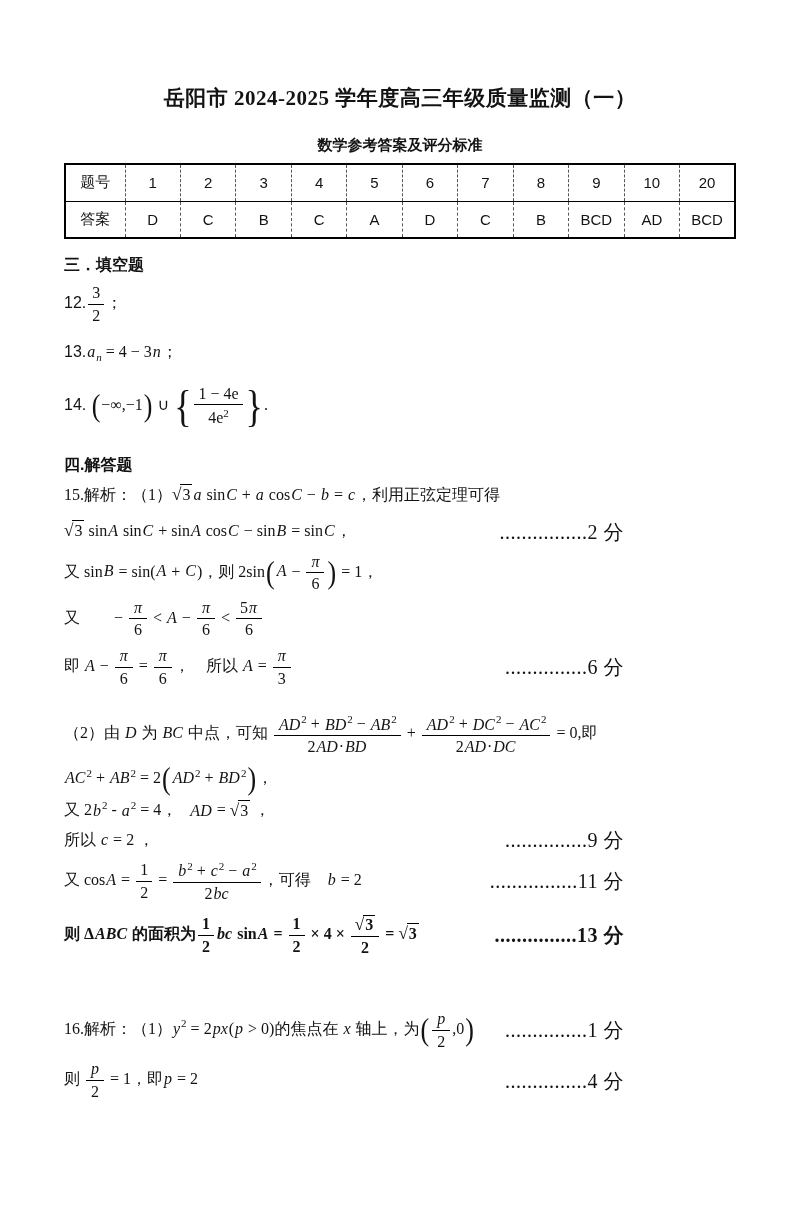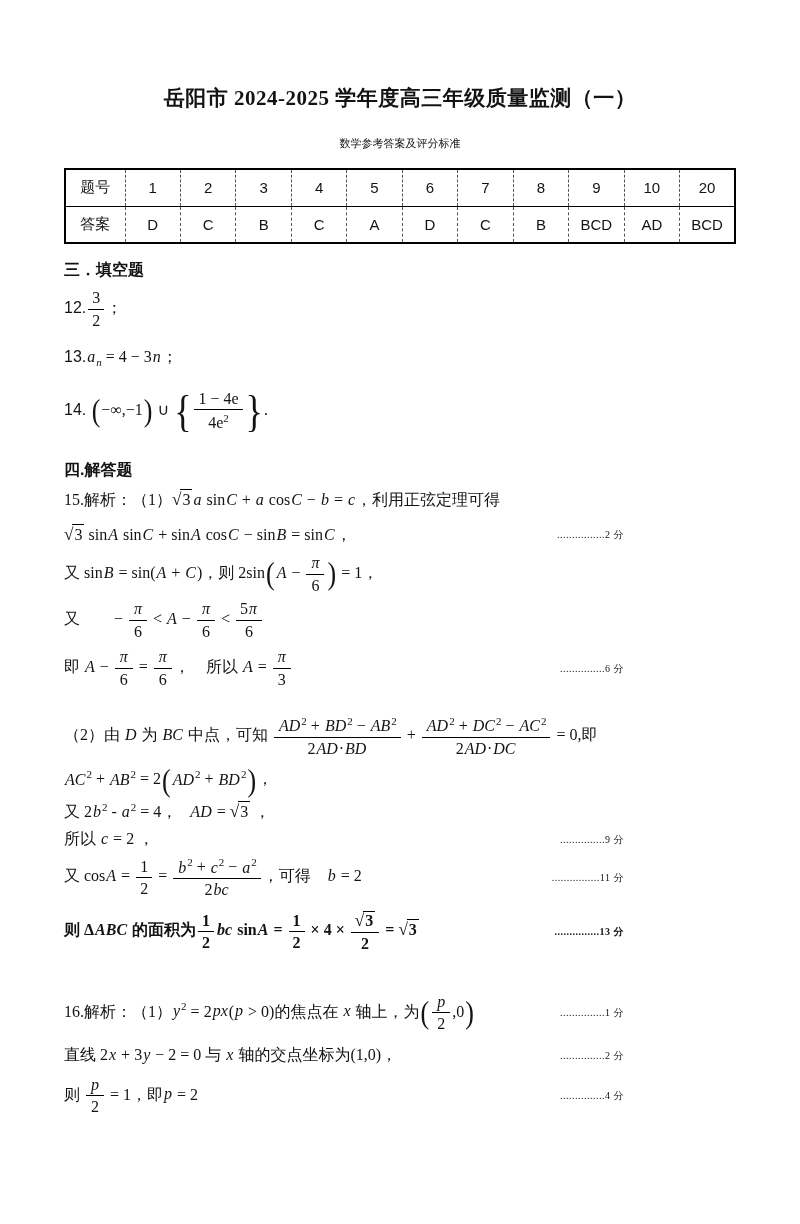--- a/index.html
+++ b/index.html
@@ -10,29 +10,29 @@
   }
   .page { width:800px; height:1224px; padding:0 64px; }
 
   .doc-title {
     margin:84px 0 0; text-align:center;
     font-size:21px; font-weight:700; letter-spacing:0.5px;
     font-family:"Liberation Serif", serif;
   }
   .doc-subtitle {
     margin:24px 0 0; text-align:center;
-    font-size:11px; font-weight:400;
+    font-size:15px; font-weight:700;
   }
   .heading { font-size:16px; font-weight:700; font-family:"Liberation Sans", sans-serif; }
   .h-choice   { margin-top:22px; }
   .h-fill     { margin-top:16px; }
   .h-solution { margin-top:28px; }
 
   table.answers {
-    margin-top:17px; width:100%; border-collapse:collapse;
+    margin-top:8px; width:100%; border-collapse:collapse;
     border:2px solid #000; table-layout:fixed;
   }
   table.answers td {
     border:1px dashed #555; border-top:1px solid #000; border-bottom:1px solid #000;
     height:37px; text-align:center; vertical-align:middle;
     font-size:15px; font-family:"Liberation Sans", sans-serif;
   }
   table.answers td:first-child { width:60px; font-family:"Liberation Serif", serif; }
 
   .line { display:flex; align-items:center; font-size:16px; line-height:1.3; }
@@ -50,21 +50,21 @@
   .frac .den { display:block; padding:2px 4px 0; }
 
   .sqrt { display:inline-block; white-space:nowrap; }
   .rad  { font-size:1.08em; }
   .radc { display:inline-block; border-top:1.4px solid #000; padding:0 2px; margin-left:-1px; }
 
   .big { display:inline-block; font-size:26px; line-height:1; vertical-align:middle;
          transform:scaleY(1.2); font-weight:400; padding:0 1px; }
   .big.xl { font-size:36px; transform:scaleY(1.25); }
 
-  .score { margin-left:auto; margin-right:112px; font-size:10px; letter-spacing:0.5px; white-space:pre; }
+  .score { margin-left:auto; margin-right:112px; font-size:20px; letter-spacing:0.5px; white-space:pre; }
 </style>
 </head>
 <body>
 
 <div class="page">
   <h1 class="doc-title">岳阳市 2024-2025 学年度高三年级质量监测（一）</h1>
   <div class="doc-subtitle">数学参考答案及评分标准</div>
 
   <table class="answers">
     <tbody id="answer-tbody">
@@ -145,26 +145,22 @@
         <span class="score">...............9 分</span>
       </div>
       <div class="line" style="margin-top: 7px;">
         <span class="body"><span class="t">又 cos</span><span class="v">A</span><span class="t"> = </span><span class="frac"><span class="num"><span class="t">1</span></span><span class="den"><span class="t">2</span></span></span><span class="t"> = </span><span class="frac"><span class="num"><span class="v">b</span><sup class="sp">2</sup><span class="t"> + </span><span class="v">c</span><sup class="sp">2</sup><span class="t"> − </span><span class="v">a</span><sup class="sp">2</sup></span><span class="den"><span class="t">2</span><span class="v">bc</span></span></span><span class="t">，可得</span><span class="gap" style="width: 16px;"></span><span class="v">b</span><span class="t"> = 2</span></span>
         <span class="score">................11 分</span>
       </div>
       <div class="line" style="margin-top: 12px; font-weight: bold;">
         <span class="body"><span class="t">则 Δ</span><span class="v">ABC</span><span class="t"> 的面积为</span><span class="frac"><span class="num"><span class="t">1</span></span><span class="den"><span class="t">2</span></span></span><span class="v">bc</span><span class="t"> sin</span><span class="v">A</span><span class="t"> = </span><span class="frac"><span class="num"><span class="t">1</span></span><span class="den"><span class="t">2</span></span></span><span class="t"> × 4 × </span><span class="frac"><span class="num"><span class="sqrt"><span class="rad">√</span><span class="radc"><span class="t">3</span></span></span></span><span class="den"><span class="t">2</span></span></span><span class="t"> = </span><span class="sqrt"><span class="rad">√</span><span class="radc"><span class="t">3</span></span></span></span>
         <span class="score">...............13 分</span>
       </div>
-      <div class="line" style="margin-top: 40px;">
+      <div class="line" style="margin-top: 54px;">
         <span class="body"><span class="t">16.解析：（1）</span><span class="v">y</span><sup class="sp">2</sup><span class="t"> = 2</span><span class="v">px</span><span class="t">(</span><span class="v">p</span><span class="t"> &gt; 0)的焦点在 </span><span class="v">x</span><span class="t"> 轴上，为</span><span class="big">(</span><span class="frac"><span class="num"><span class="v">p</span></span><span class="den"><span class="t">2</span></span></span><span class="t">,0</span><span class="big">)</span></span>
         <span class="score">...............1 分</span>
-      </div>
-      <div class="line" style="margin-top: 12px;">
-        <span class="body"><span class="t">直线 2</span><span class="v">x</span><span class="t"> + 3</span><span class="v">y</span><span class="t"> − 2 = 0 与 </span><span class="v">x</span><span class="t"> 轴的交点坐标为(1,0)，</span></span>
-        <span class="score">...............2 分</span>
       </div>
       <div class="line" style="margin-top: 10px;">
         <span class="body"><span class="t">则 </span><span class="frac"><span class="num"><span class="v">p</span></span><span class="den"><span class="t">2</span></span></span><span class="t"> = 1，即</span><span class="v">p</span><span class="t"> = 2</span></span>
         <span class="score">...............4 分</span>
       </div>
     </div>
 </div>
 
 </body></html>

